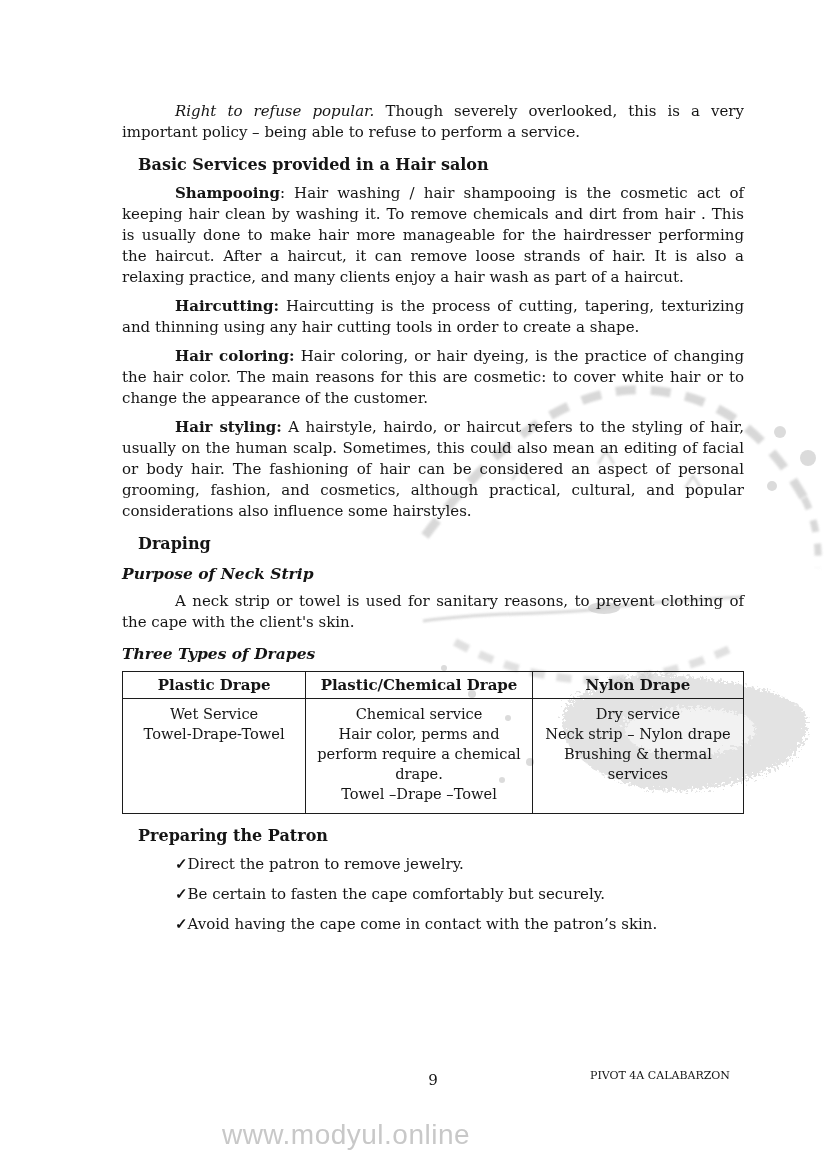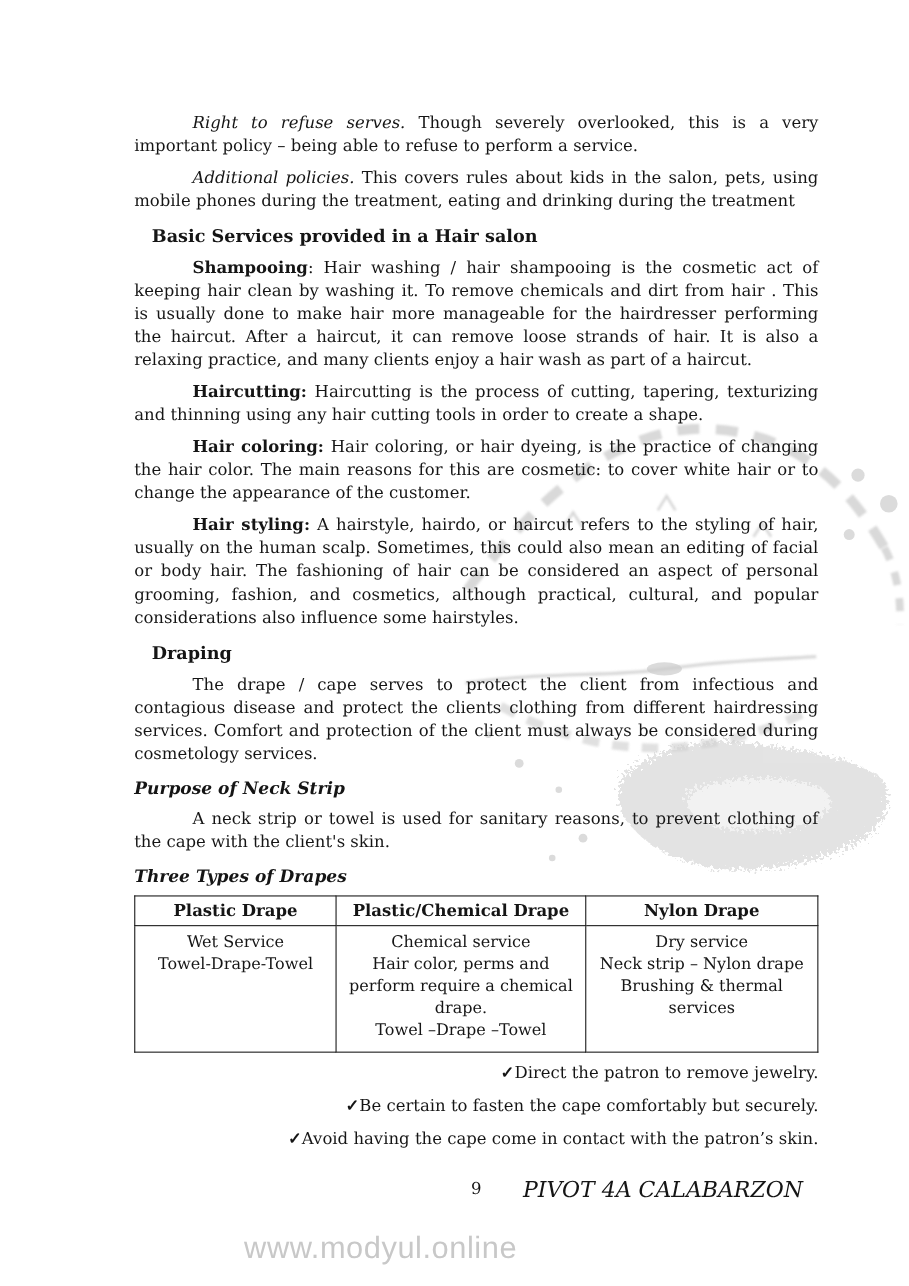--- a/index.html
+++ b/index.html
@@ -63,39 +63,38 @@
     line-height: 20px;
     padding: 5px 8px 9px 8px;
     text-align: center;
   }
   table.drapes .col-plastic  { width: 29.5%; }
   table.drapes .col-chemical { width: 36.5%; }
   table.drapes .col-nylon    { width: 34%;   }
   .cell-line { display: block; }
   .checklist { margin: 0; }
   .check-item {
-    margin: 0 0 0 69px;
+    margin: 0 0 0 53px;
     padding: 0 0 9px 0;
     font-size: 15px;
     line-height: 21px;
-    text-align: right;
+    text-align: left;
   }
   .check-icon { font-weight: bold; letter-spacing: 0px; }
   .footer-pagenum {
     position: absolute;
     left: 122px; top: 1071px;
     width: 622px;
     text-align: center;
     font-size: 15px;
   }
   .footer-brand {
     position: absolute;
     right: 96px; top: 1069px;
-    font-size: 20px;
-    font-style: italic;
+    font-size: 11px;
   }
   .site-watermark {
     position: absolute;
     left: 0; top: 1119px;
     width: 692px;
     text-align: center;
     font-family: "Liberation Sans", "DejaVu Sans", sans-serif;
     font-size: 28px;
     color: #c8c8c8;
     letter-spacing: 0.5px;
@@ -135,37 +134,35 @@
     <circle cx="122" cy="412" r="3"></circle>
   </g>
   <g filter="url(#rough)" opacity="0.6">
     <path fill="#d2d2d2" d="M 190 334 C 220 312 260 302 300 308 C 350 312 400 322 422 340 C 432 356 428 376 408 392 C 375 414 320 426 276 422 C 236 418 200 398 186 372 C 180 356 182 344 190 334 Z"></path>
     <path fill="#ffffff" d="M 250 350 C 280 338 330 336 365 348 C 380 356 378 368 360 378 C 330 390 280 390 256 378 C 244 368 240 358 250 350 Z" opacity="0.55"></path>
   </g>
 </svg>
 
 <div class="content">
 
-  <p class="para"><span class="lead-i">Right to refuse serves.</span><span> Though severely overlooked, this is a very important policy – being able to refuse to perform a service.</span></p>
-
-  <p class="para"><span class="lead-i">Additional policies.</span><span> This covers rules about kids in the salon, pets, using mobile phones during the treatment, eating and drinking during the treatment</span></p>
+  <p class="para"><span class="lead-i">Right to refuse popular.</span><span> Though severely overlooked, this is a very important policy – being able to refuse to perform a service.</span></p>
+
 
   <h2 class="heading">Basic Services provided in a Hair salon</h2>
 
   <p class="para"><span class="lead-b">Shampooing</span><span>: Hair washing / hair shampooing is the cosmetic act of keeping hair clean by washing it. To remove chemicals and dirt from hair . This is usually done to make hair more manageable for the hairdresser performing the haircut. After a haircut, it can remove loose strands of hair. It is also a relaxing practice, and many clients enjoy a hair wash as part of a haircut.</span></p>
 
   <p class="para"><span class="lead-b">Haircutting:</span><span> Haircutting is the process of cutting, tapering, texturizing and thinning using any hair cutting tools in order to create a shape.</span></p>
 
   <p class="para"><span class="lead-b">Hair coloring:</span><span> Hair coloring, or hair dyeing, is the practice of changing the hair color. The main reasons for this are cosmetic: to cover white hair or to change the appearance of the customer.</span></p>
 
   <p class="para"><span class="lead-b">Hair styling:</span><span> A hairstyle, hairdo, or haircut refers to the styling of hair, usually on the human scalp. Sometimes, this could also mean an editing of facial or body hair. The fashioning of hair can be considered an aspect of personal grooming, fashion, and cosmetics, although practical, cultural, and popular considerations also influence some hairstyles.</span></p>
 
   <h2 class="heading">Draping</h2>
 
-  <p class="para">The drape / cape serves to protect the client from infectious and contagious disease and protect the clients clothing from different hairdressing services. Comfort and protection of the client must always be considered during cosmetology services.</p>
 
   <h3 class="subheading">Purpose of Neck Strip</h3>
 
   <p class="para">A neck strip or towel is used for sanitary reasons, to prevent clothing of the cape with the client's skin.</p>
 
   <h3 class="subheading">Three Types of Drapes</h3>
 
   <table class="drapes">
     <thead>
       <tr>
@@ -187,20 +184,21 @@
         </td>
         <td>
           <span class="cell-line">Dry service</span>
           <span class="cell-line">Neck strip – Nylon drape</span>
           <span class="cell-line">Brushing &amp; thermal services</span>
         </td>
       </tr>
     </tbody>
   </table>
 
+  <h2 class="heading">Preparing the Patron</h2>
 
   <div class="checklist">
     <div class="check-item"><span class="check-icon">✓</span><span>Direct the patron to remove jewelry.</span></div>
     <div class="check-item"><span class="check-icon">✓</span><span>Be certain to fasten the cape comfortably but securely.</span></div>
     <div class="check-item"><span class="check-icon">✓</span><span>Avoid having the cape come in contact with the patron’s skin.</span></div>
   </div>
 
 </div>
 
 <div class="footer-pagenum">9</div>

